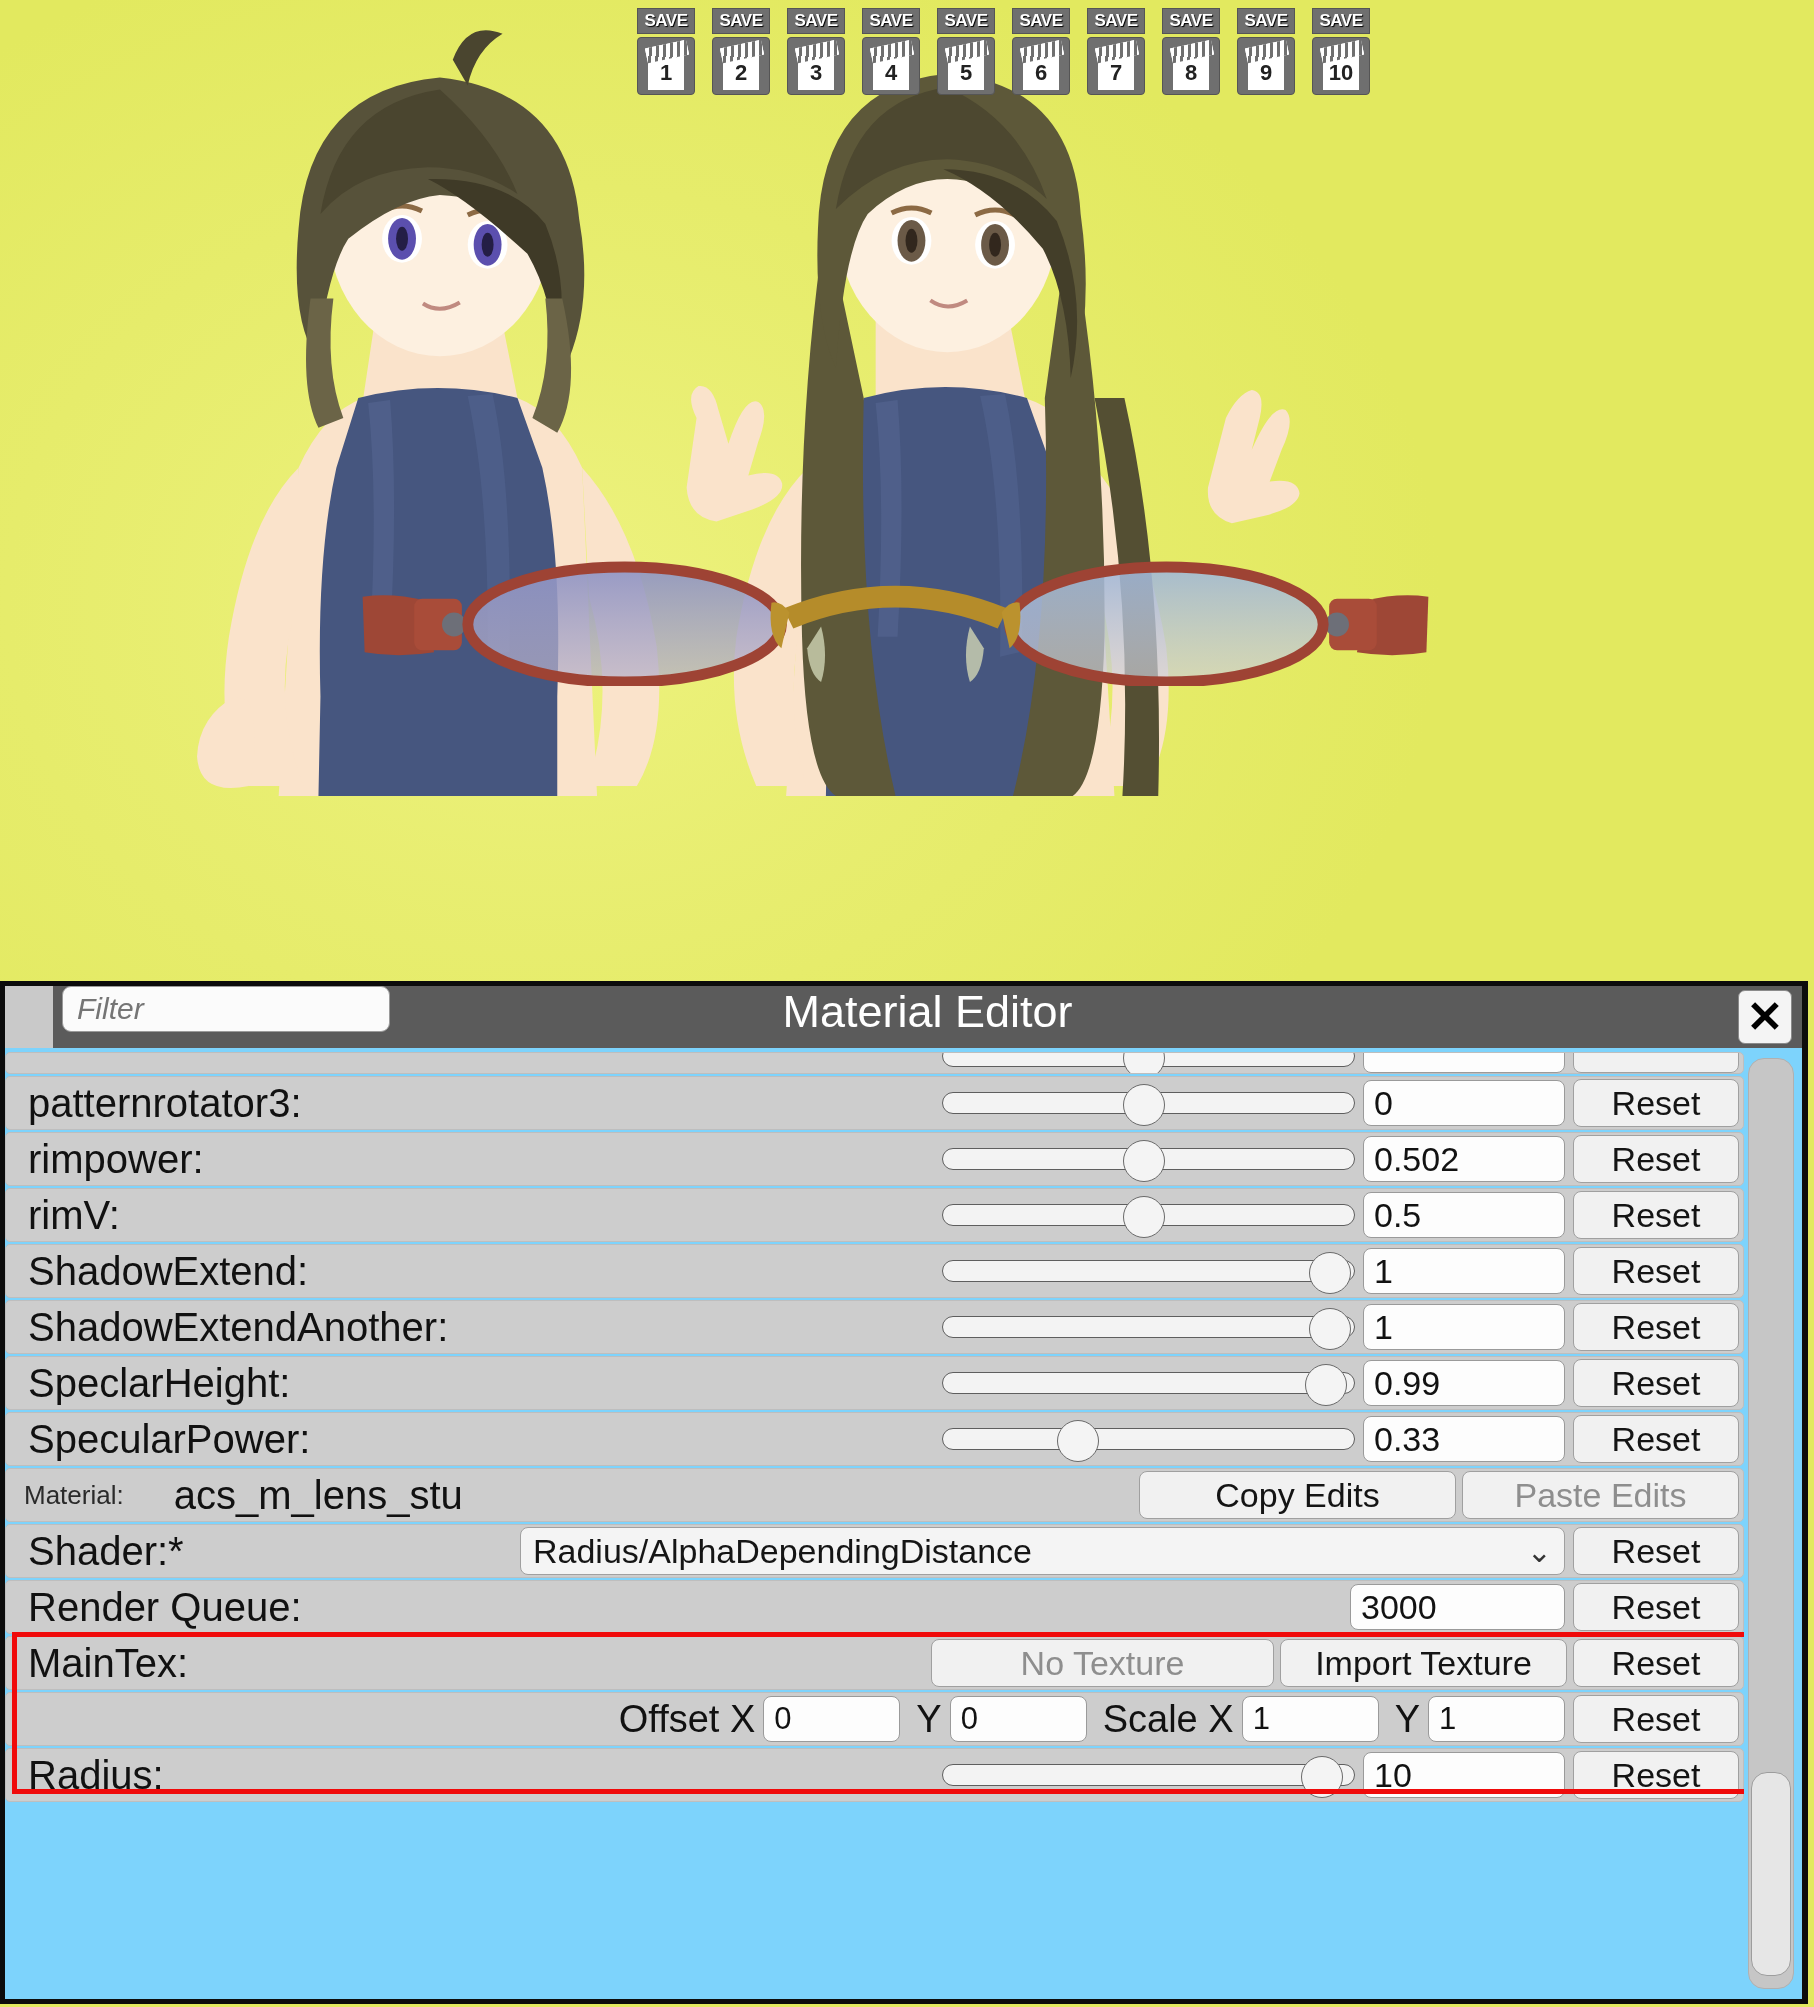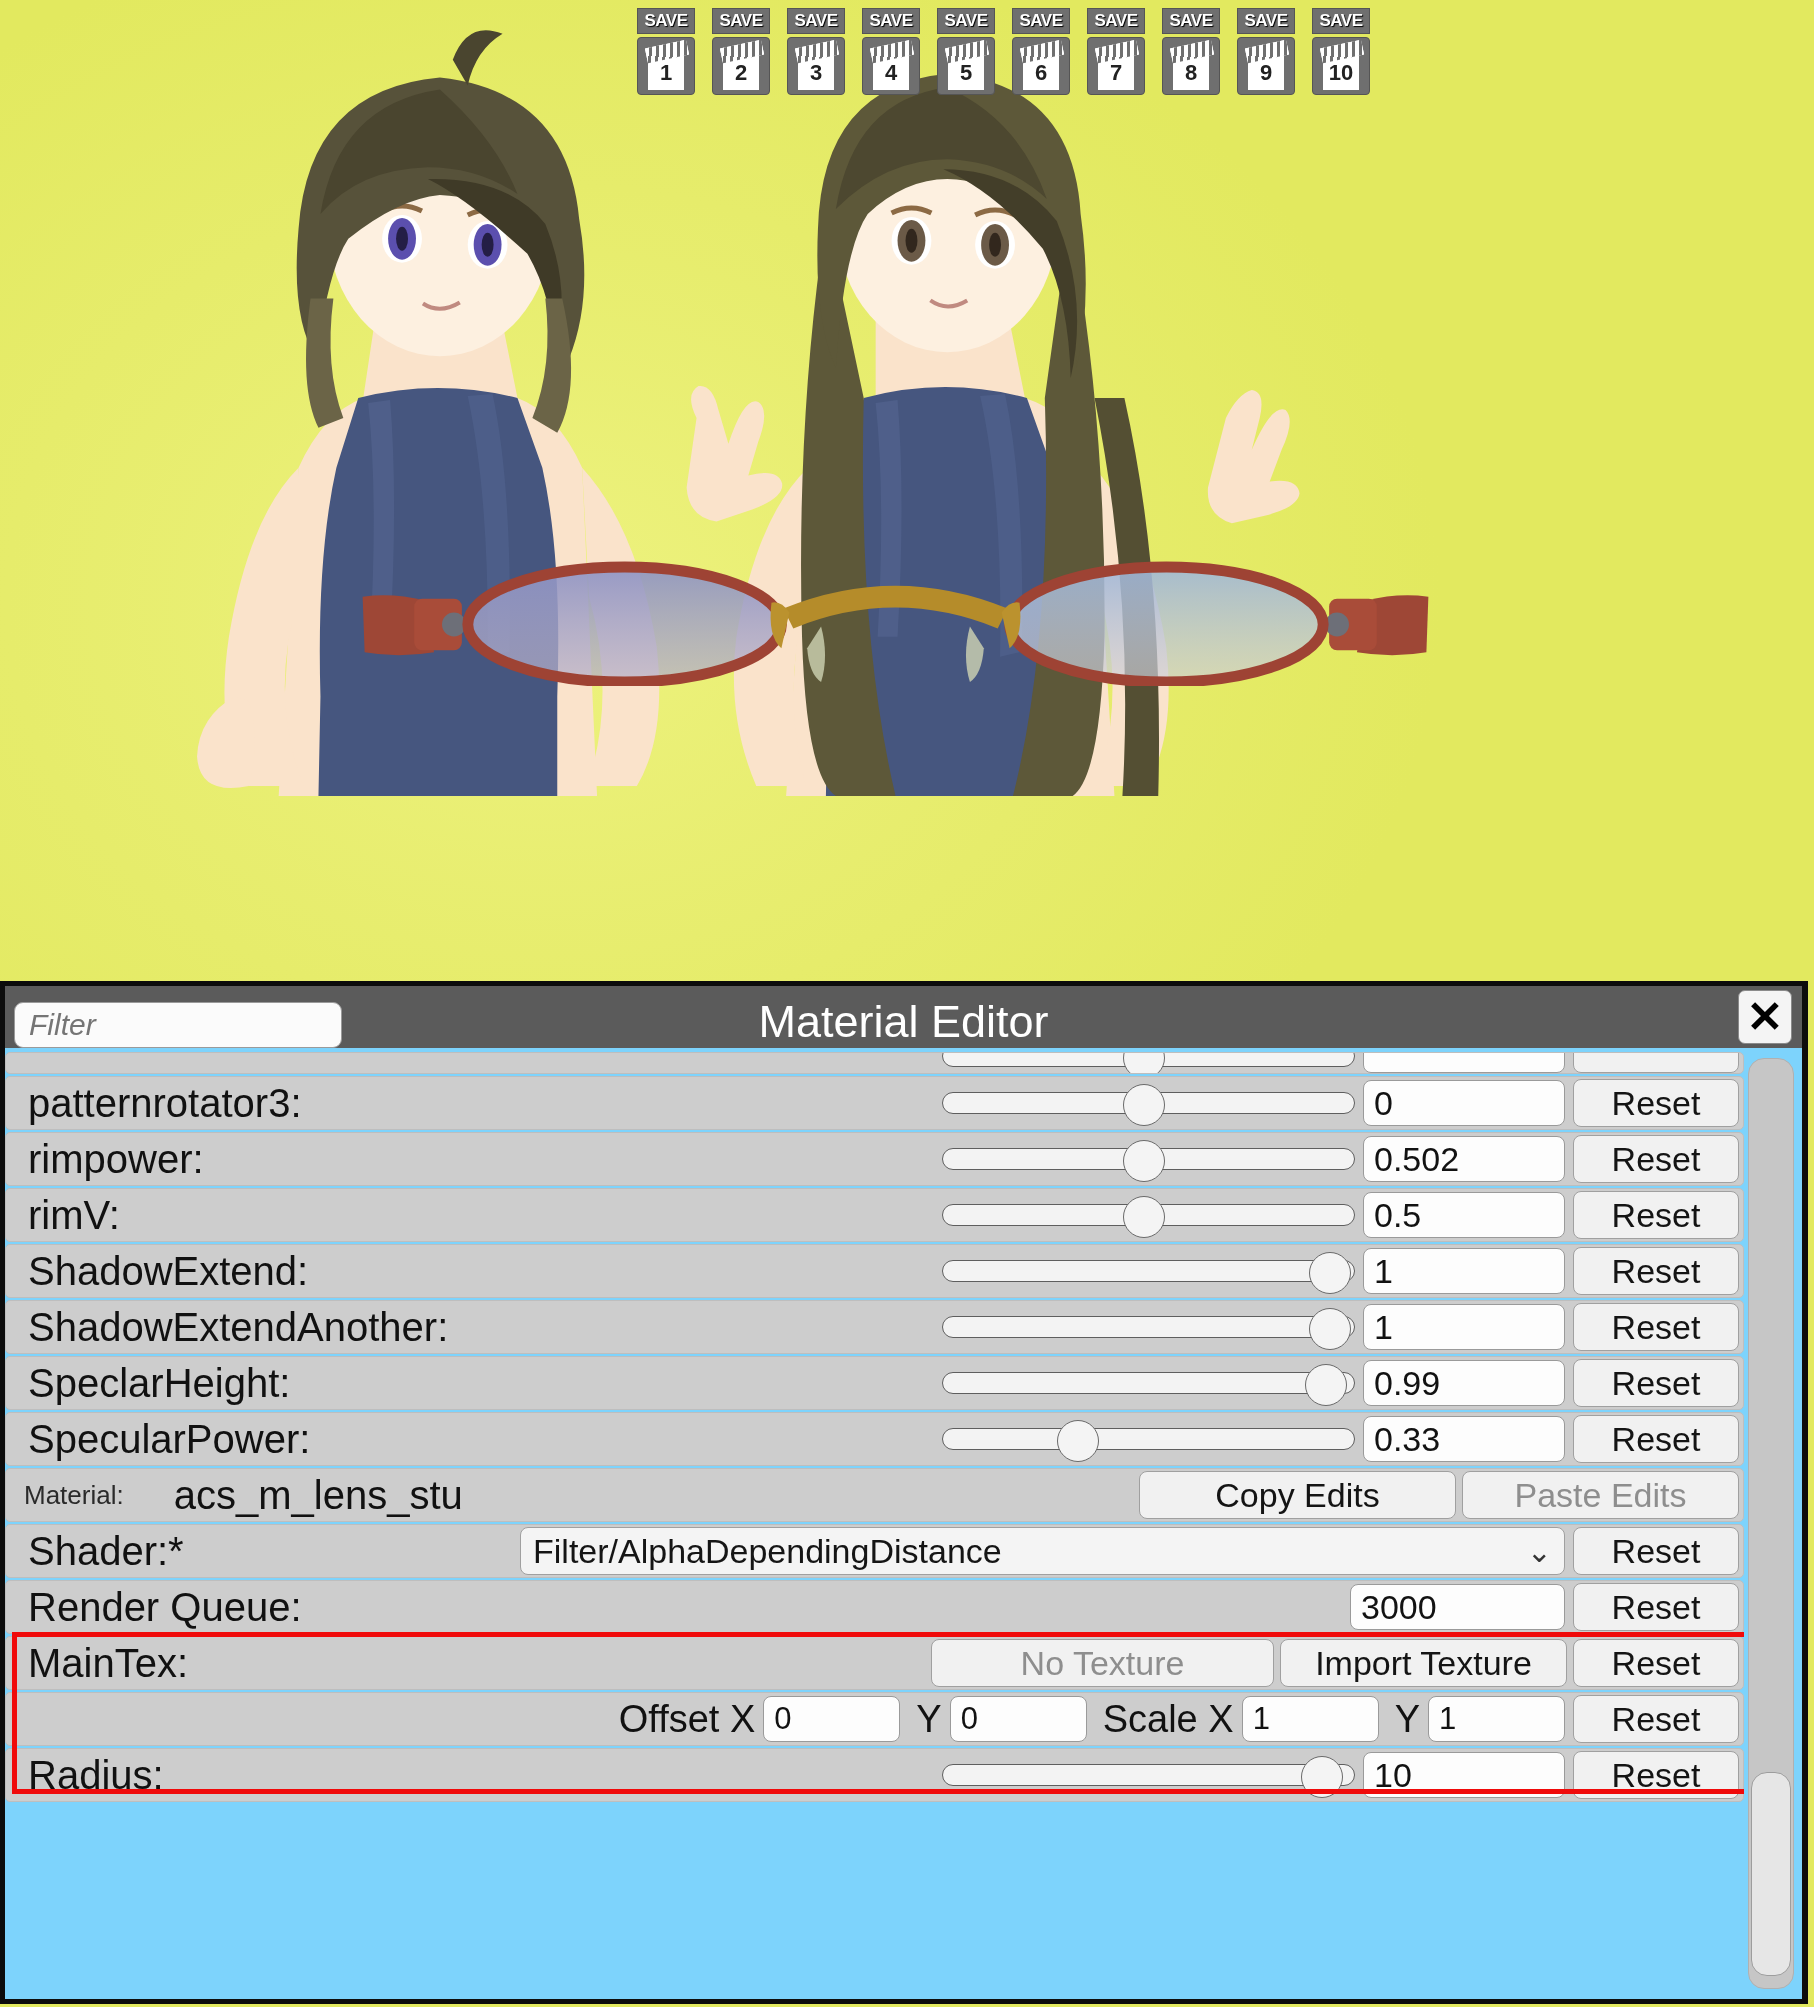--- a/index.html
+++ b/index.html
@@ -78,21 +78,21 @@
     width: 1808px; height: 1023px;
     background: #c9c9c9;
     border: 5px solid #0c0c0c;
     border-right-width: 6px;
     display: flex; flex-direction: column;
   }
   .me-titlebar {
     height: 62px; flex: 0 0 62px;
     background: #5b5b5b;
     position: relative;
-    display: flex; align-items: flex-end;
+    display: flex; align-items: flex-start; margin-left: 48px;
   }
   .filter-input {
     margin-left: 9px;
     width: 328px; height: 46px;
     background: #fbfbfb;
     border: 1px solid #9a9a9a;
     border-radius: 9px;
     font-size: 30px;
     font-style: italic;
     color: #a8a8a8;
@@ -548,21 +548,21 @@
           <div class="matname">acs_m_lens_stu</div>
           <div class="spacer"></div>
           <div class="btn" style="width:317px">Copy Edits</div>
           <div class="btn disabled" style="width:277px;margin-left:6px">Paste Edits</div>
         </div>
 
         <div class="row">
           <div class="lbl">Shader:*</div>
           <div class="spacer"></div>
           <div class="dropdown" style="width:1045px">
-            <span class="ddtext">Filter/AlphaDependingDistance</span>
+            <span class="ddtext">Radius/AlphaDependingDistance</span>
             <span class="chev">⌄</span>
           </div>
           <div class="btn reset">Reset</div>
         </div>
 
         <div class="row">
           <div class="lbl">Render Queue:</div>
           <div class="spacer"></div>
           <div class="valbox medium">3000</div>
           <div class="btn reset">Reset</div>

